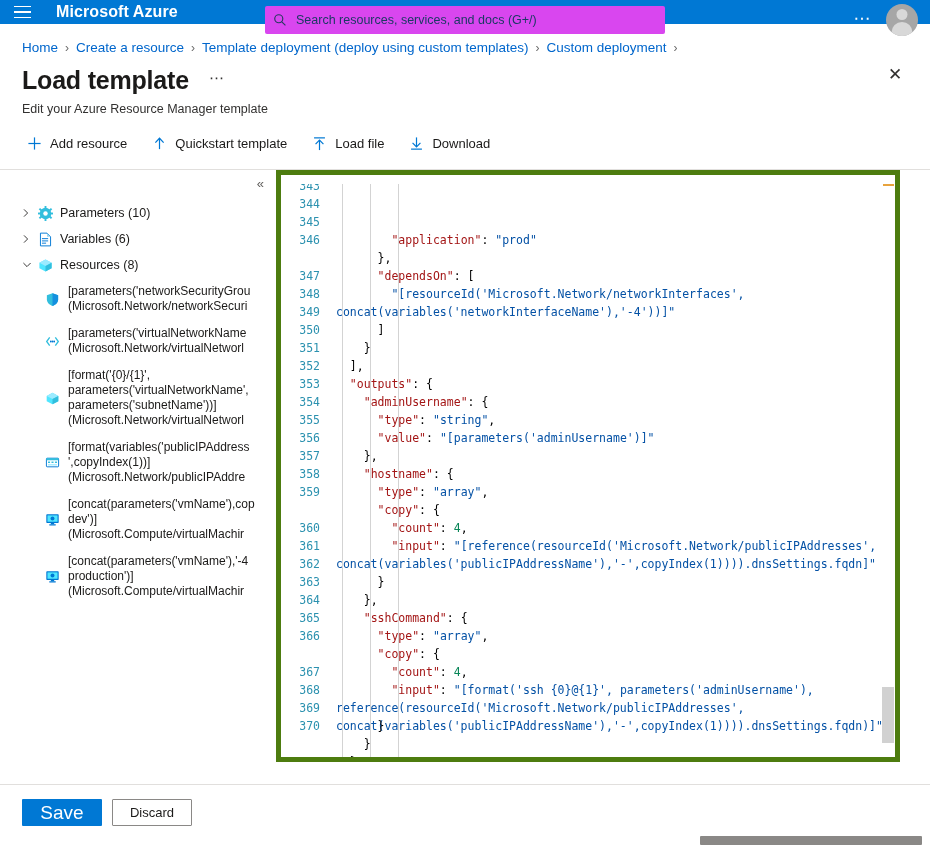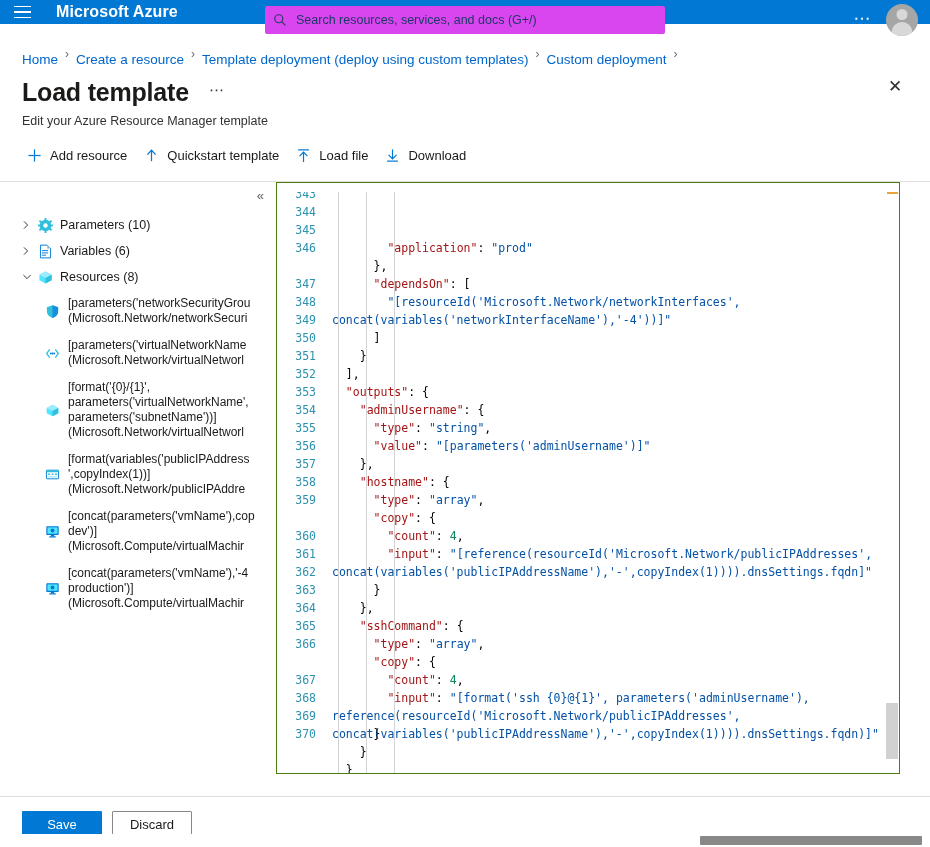--- a/index.html
+++ b/index.html
@@ -91,21 +91,21 @@
     background: #d8d8d8;
   }
 
   
   .breadcrumb {
     padding: 16px 0 0 22px;
     font-size: 13.5px;
     display: flex; align-items: center; flex-wrap: nowrap;
     white-space: nowrap;
   }
-  .crumb { color: #0066cc; cursor: pointer; margin-top: 12px; }
+  .crumb { color: #0066cc; cursor: pointer; }
   .crumb.first { color: #0066cc; }
   .crumb-sep { color: #6b6b6b; margin: 0 7px; font-size: 12px; }
 
   
   .titlerow {
     display: flex; align-items: center;
     padding: 10px 22px 0 22px;
     position: relative;
   }
   .page-title {
@@ -123,21 +123,21 @@
     display: flex; align-items: center; justify-content: center;
     color: #323130; font-size: 17px; font-weight: 300;
   }
   .subtitle {
     padding: 6px 22px 0 22px;
     font-size: 12.5px; color: #323130;
   }
 
   
   .toolbar {
-    display: flex; align-items: center; gap: 0;
+    display: flex; align-items: center; gap: 8px;
     padding: 14px 22px 0 20px;
     font-size: 13px;
   }
   .tb-item {
     display: flex; align-items: center;
     padding: 5px 10px 5px 6px; cursor: pointer;
     color: #1b1a19; white-space: nowrap;
   }
   .tb-icon {
     width: 17px; height: 17px; margin-right: 7px;
@@ -196,21 +196,21 @@
   .res-text {
     font-size: 12px; line-height: 15px; color: #1b1a19;
     white-space: pre;
     overflow: hidden;
   }
 
   
   .editor-wrap {
     flex: 1 1 auto;
     margin: 0 30px 0 0;
-    border: 1px solid #4d7c0f;
+    border: 5px solid #4d7c0f;
     background: #fff;
     position: relative;
     overflow: hidden;
     height: 592px;
   }
   .editor-inner {
     display: flex;
     height: 100%;
     position: relative;
   }
@@ -281,21 +281,21 @@
 
   
   .footer-sep { border-top: 1px solid #e1dfdd; margin-top: 14px; }
   .footer {
     padding: 14px 0 0 22px;
     display: flex; align-items: center; gap: 10px;
   }
   .btn-primary {
     background: #0078d4; color: #fff; border: none;
     height: 27px; min-width: 80px; padding: 0 16px;
-    font-size: 13px; font-family: "Liberation Sans", sans-serif;
+    font-size: 19px; font-family: "Liberation Sans", sans-serif;
     cursor: pointer; border-radius: 1px;
   }
   .btn-secondary {
     background: #fff; color: #1b1a19; border: 1px solid #8a8886;
     height: 27px; min-width: 80px; padding: 0 16px;
     font-size: 13px; font-family: "Liberation Sans", sans-serif;
     cursor: pointer; border-radius: 1px;
   }
   .h-scroll-track {
     position: absolute; left: 0; right: 0; bottom: 0;

